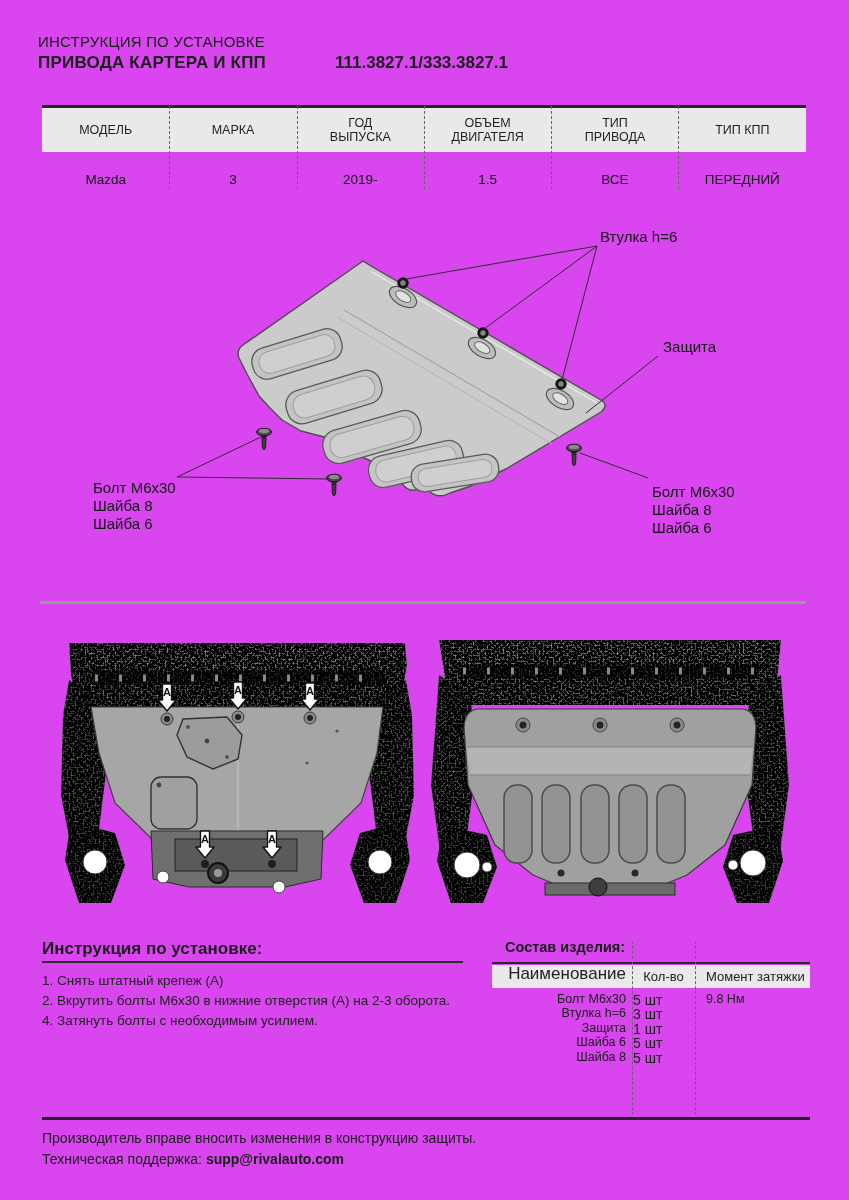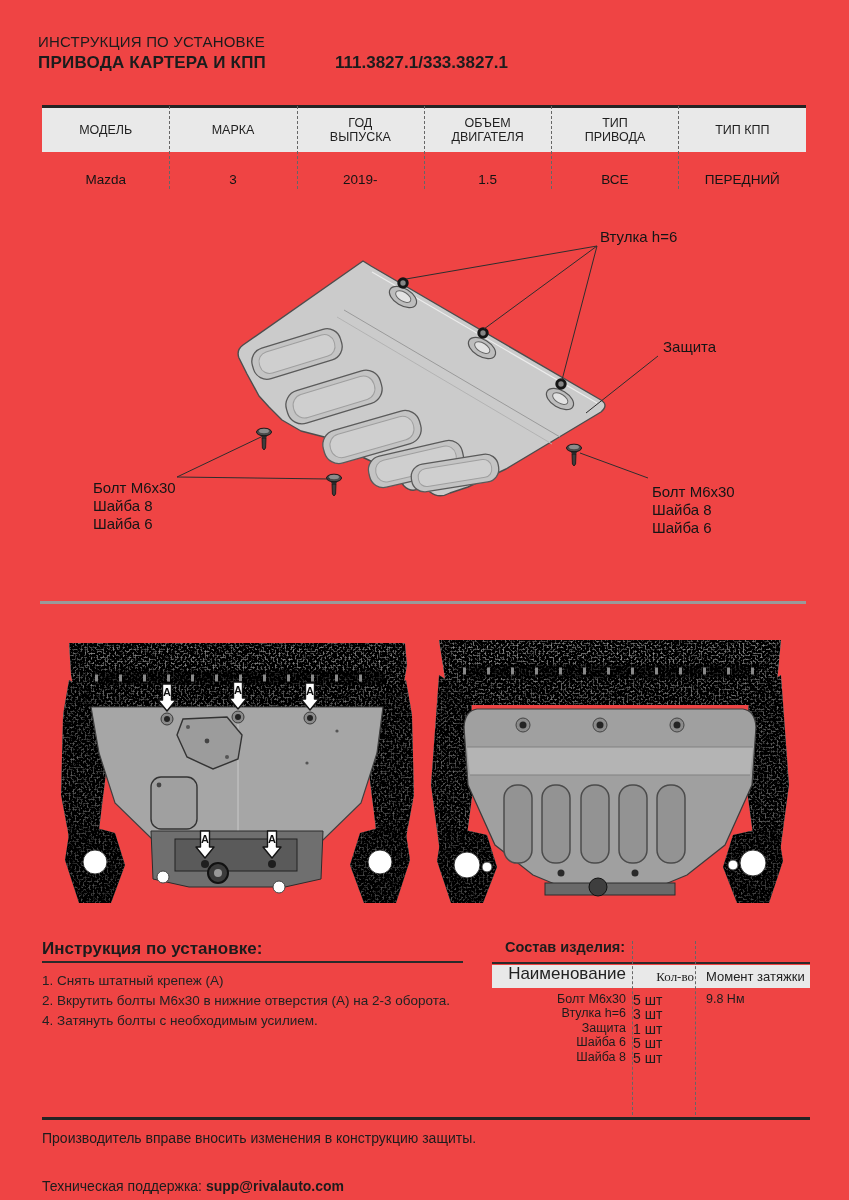--- a/index.html
+++ b/index.html
@@ -1,16 +1,16 @@
 <!DOCTYPE html>
 <html><head>
 <meta charset="utf-8">
 <style>
   html,body{margin:0;padding:0;background:#fff;}
-  .page{position:relative;width:849px;height:1200px;background:#ef4444;overflow:hidden;
+  .page{position:relative;width:849px;height:1200px;background:#d946ef;overflow:hidden;
         font-family:"Liberation Sans",sans-serif;color:#1c1c1c;}
   .abs{position:absolute;}
   
   .hdr-sub{left:38px;top:33px;font-size:15px;letter-spacing:.2px;}
   .hdr-title{left:38px;top:53px;font-size:17px;font-weight:bold;letter-spacing:.2px;}
   .hdr-part{left:335px;top:53px;font-size:17px;font-weight:bold;}
   
   .vt-top{left:42px;top:105px;width:764px;height:3px;background:#242424;}
   .vt-headbg{left:42px;top:108px;width:764px;height:44px;background:#e9e9e9;}
   .vt-row{left:42px;top:108px;width:764px;height:44px;display:flex;}
@@ -24,30 +24,30 @@
   .mid-sep{left:40px;top:601px;width:766px;height:3px;background:#9a9a9a;}
   
   .ins-h{left:42px;top:939px;font-size:17px;font-weight:bold;}
   .ins-line{left:42px;top:961px;width:421px;height:2px;background:#2a2a2a;}
   .ins-steps{left:42px;top:971px;width:450px;font-size:13.5px;line-height:20px;color:#222;}
   .parts-h{left:505px;top:939px;font-size:14.5px;font-weight:bold;}
   .parts-line{left:492px;top:962px;width:318px;height:2px;background:#2a2a2a;}
   .parts-headbg{left:492px;top:965px;width:318px;height:23px;background:#e9e9e9;}
   .parts-sep{top:941px;height:174px;width:0;border-left:1px dashed #666;}
   .ph-name{left:492px;top:964px;width:134px;text-align:right;font-size:17px;color:#222;}
-  .ph-qty{left:633px;top:969px;width:61px;text-align:right;font-size:13px;color:#222;font-family:Liberation Serif, serif;}
+  .ph-qty{left:633px;top:969px;width:61px;text-align:center;font-size:13px;color:#222;}
   .ph-tq{left:706px;top:969px;font-size:13px;color:#222;}
   .p-name{left:492px;width:134px;text-align:right;font-size:12.5px;}
   .p-qty{left:633px;width:61px;text-align:left;font-size:14px;}
   .p-tq{left:706px;font-size:12.5px;}
   .r0{top:992px;}.r1{top:1006px;}.r2{top:1021px;}.r3{top:1035px;}.r4{top:1050px;}
   
   .f-line{left:42px;top:1117px;width:768px;height:3px;background:#242424;}
   .f-t1{left:42px;top:1130px;font-size:14px;}
-  .f-t2{left:42px;top:1178px;font-size:14px;}
+  .f-t2{left:42px;top:1151px;font-size:14px;}
   .f-t2 b{font-weight:bold;}
   
   svg text{font-family:"Liberation Sans",sans-serif;}
   .dg-label{font-size:15px;fill:#151515;}
   .arr path{fill:#fff;stroke:#141414;stroke-width:1.4;stroke-linejoin:round;}
   .arr text{font-size:11px;font-weight:bold;fill:#111;text-anchor:middle;}
 </style>
 </head>
 <body>
 

